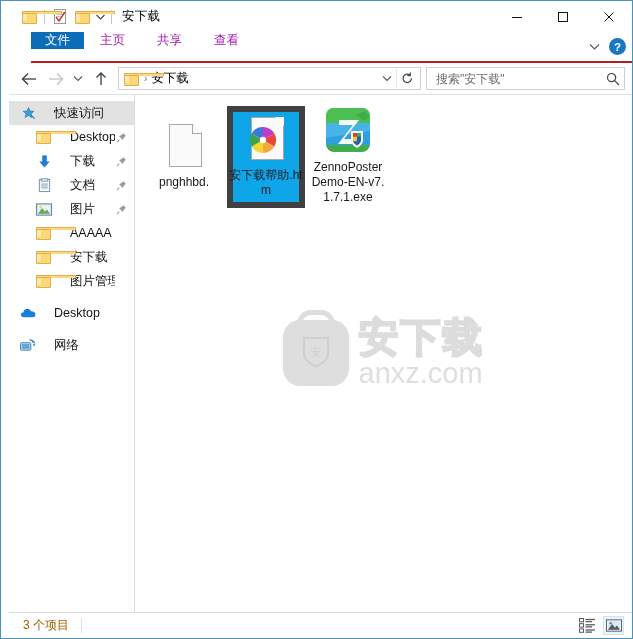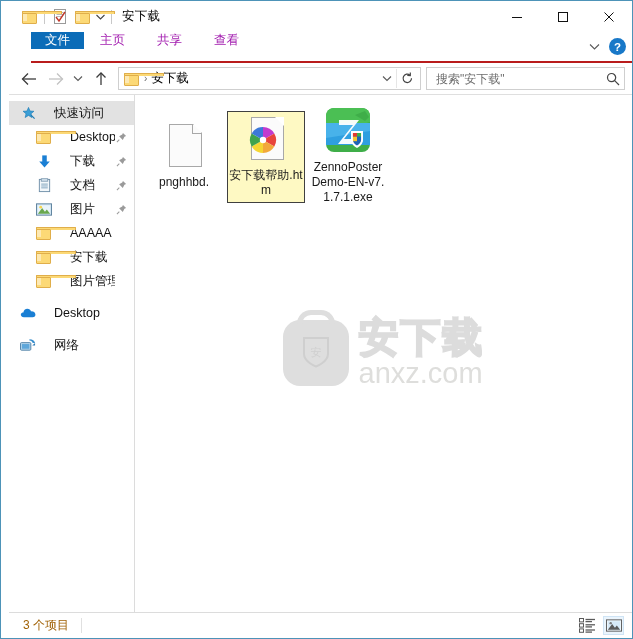--- a/index.html
+++ b/index.html
@@ -172,21 +172,21 @@
   }
   .file-item{
     width:78px;
     padding:3px 1px 4px 1px;
     margin:2px 2px;
     display:flex;flex-direction:column;align-items:center;
     border:1px solid transparent;
     box-sizing:border-box;
   }
   .file-item.selected{
-    background:#fef9c3;border:1px solid #404040;
+    background:#0ea5e9;border:6px solid #404040;
   }
   .file-icon{
     width:48px;height:48px;position:relative;margin-bottom:5px;
   }
   .file-name{
     font-size:12px;color:#1a1a1a;text-align:center;line-height:15px;
     word-break:break-all;width:74px;
   }
 
   

